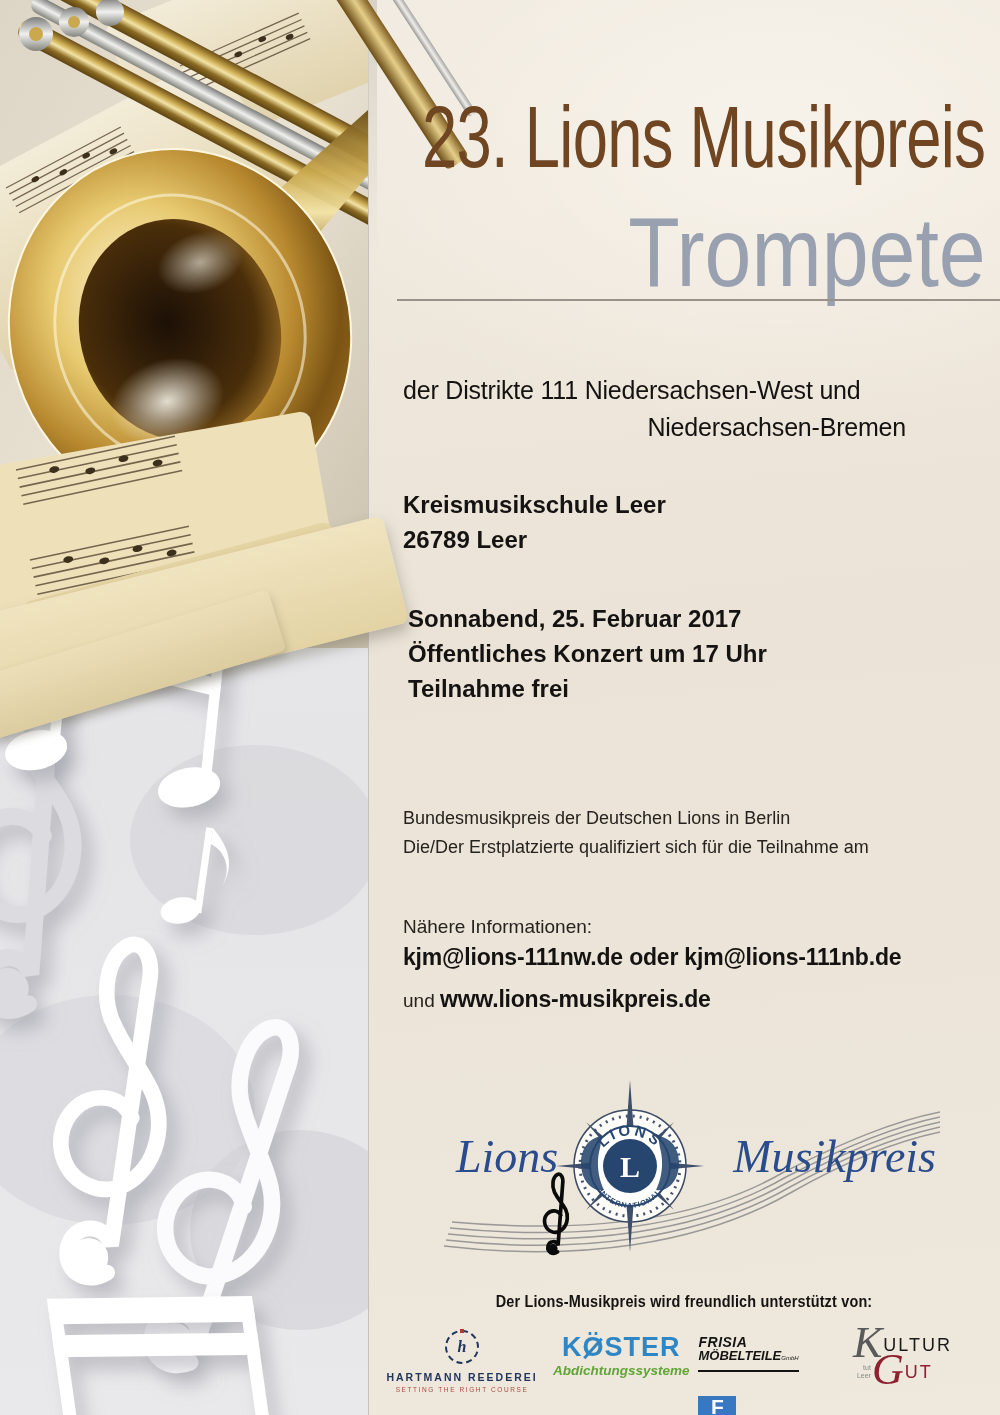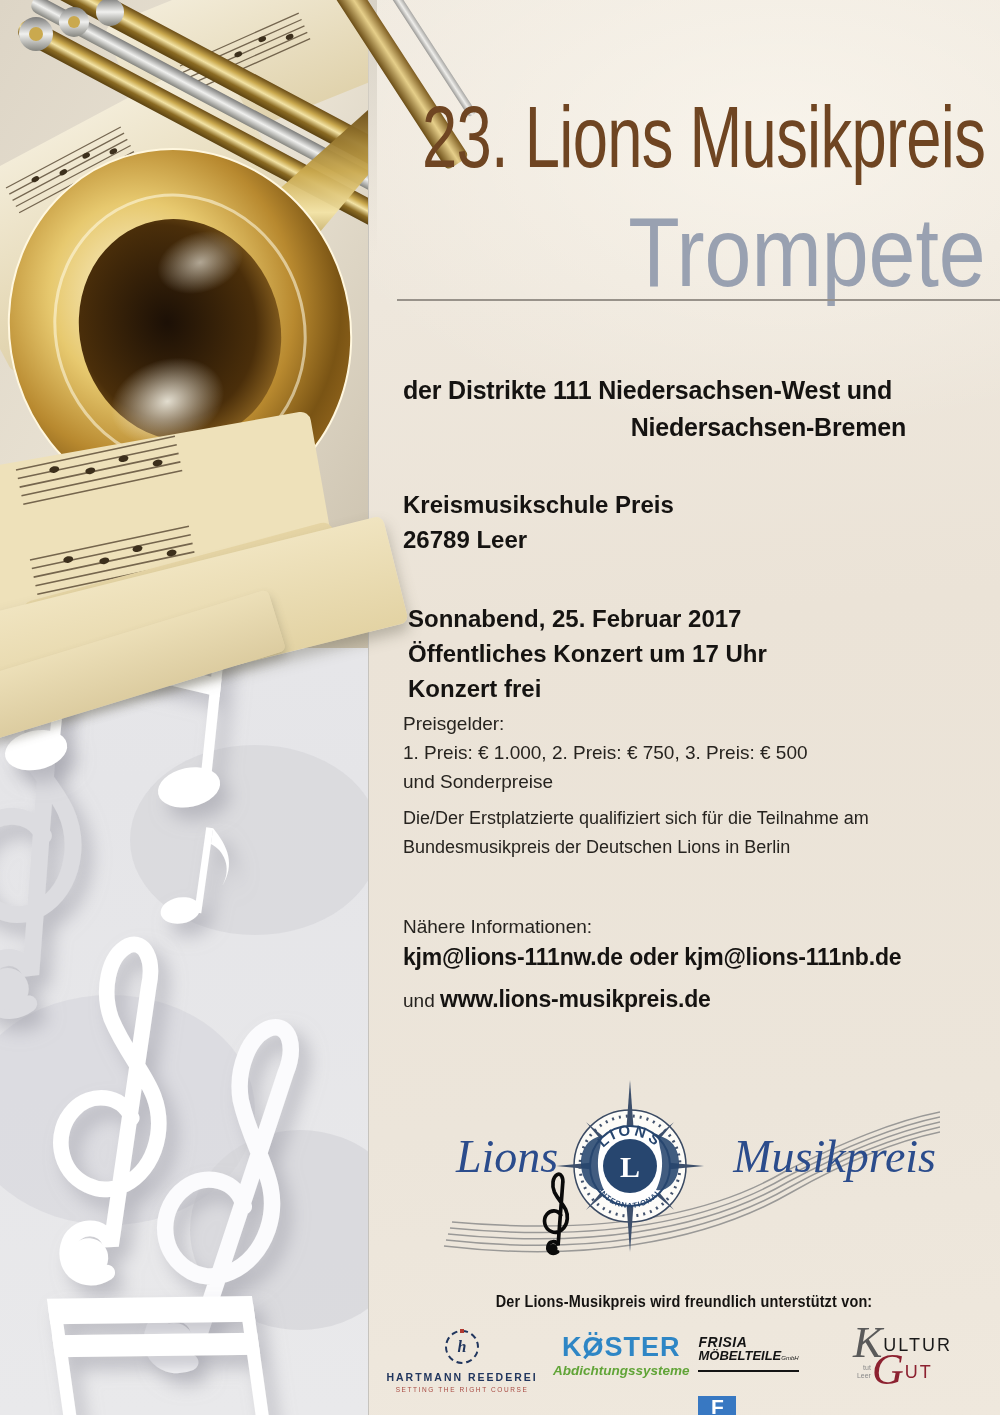--- a/index.html
+++ b/index.html
@@ -53,21 +53,21 @@
     font-size:88px; font-weight:400; color:#6f4522;
     transform:scaleX(.72); transform-origin:100% 50%; letter-spacing:-1px;
   }
   .subtitle {
     position:absolute; top:196px; right:14px; white-space:nowrap;
     font-size:98px; font-weight:400; color:#99a1b1;
     transform:scaleX(.86); transform-origin:100% 50%;
   }
   .head-rule { position:absolute; top:299px; left:397px; right:0; height:2px; background:#98928a; }
   
-  .districts { position:absolute; left:403px; top:372px; width:545px; font-weight:bold; font-size:25px; line-height:37px; letter-spacing:-.2px; }
+  .districts { position:absolute; left:403px; top:372px; width:545px; font-weight:normal; font-size:25px; line-height:37px; letter-spacing:-.2px; }
   .districts .l2 { text-align:right; padding-right:42px; }
   .venue { position:absolute; left:403px; top:487px; font-weight:bold; font-size:24px; line-height:35px; }
   .event { position:absolute; left:408px; top:601px; font-weight:bold; font-size:24px; line-height:35px; }
   .prizes { position:absolute; left:403px; top:709px; font-size:19px; line-height:29px; color:#26231f; }
   .qual { position:absolute; left:403px; top:804px; font-size:18px; line-height:29px; color:#26231f; }
   .info-heading { position:absolute; left:403px; top:916px; font-size:19px; color:#26231f; }
   .info-emails { position:absolute; left:403px; top:944px; font-size:23px; font-weight:bold; letter-spacing:-.2px; }
   .info-web { position:absolute; left:403px; top:986px; font-size:19px; color:#26231f; }
   .info-web b { font-size:23px; letter-spacing:-.2px; color:#151311; }
   
@@ -264,39 +264,34 @@
   <div class="title">23. Lions Musikpreis</div>
   <div class="subtitle">Trompete</div>
   <div class="head-rule"></div>
 
   <div class="districts">
     <div>der Distrikte 111 Niedersachsen-West und</div>
     <div class="l2">Niedersachsen-Bremen</div>
   </div>
 
   <div class="venue">
-    <div>Kreismusikschule Preis</div>
+    <div>Kreismusikschule Leer</div>
     <div>26789 Leer</div>
   </div>
 
   <div class="event">
     <div>Sonnabend, 25. Februar 2017</div>
     <div>Öffentliches Konzert um 17 Uhr</div>
-    <div>Konzert frei</div>
-  </div>
-
-  <div class="prizes">
-    <div>Preisgelder:</div>
-    <div>1. Preis: € 1.000, 2. Preis: € 750, 3. Preis: € 500</div>
-    <div>und Sonderpreise</div>
-  </div>
+    <div>Teilnahme frei</div>
+  </div>
+
 
   <div class="qual">
+    <div>Bundesmusikpreis der Deutschen Lions in Berlin</div>
     <div>Die/Der Erstplatzierte qualifiziert sich für die Teilnahme am</div>
-    <div>Bundesmusikpreis der Deutschen Lions in Berlin</div>
   </div>
 
   <div class="info-heading">Nähere Informationen:</div>
   <div class="info-emails">kjm@lions-111nw.de oder kjm@lions-111nb.de</div>
   <div class="info-web">
     <span>und</span>
     <b>www.lions-musikpreis.de</b>
   </div>
 
   <div class="lm-logo">

